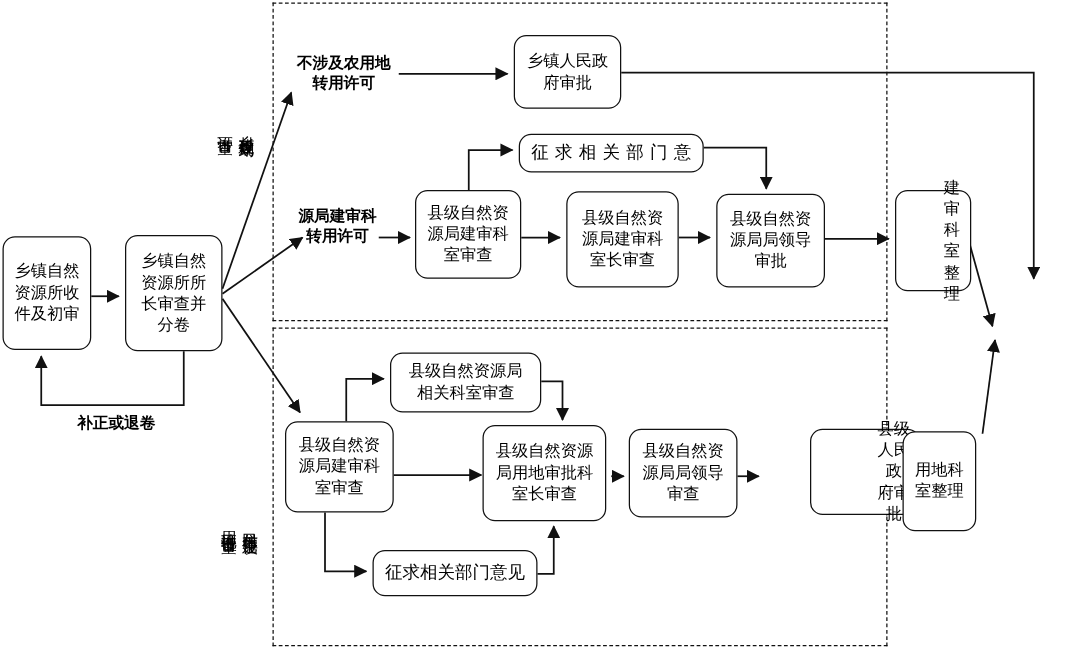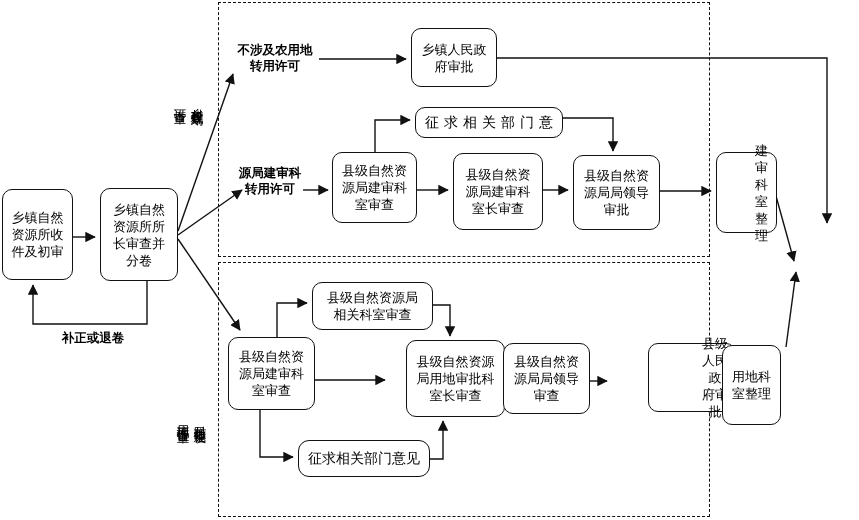--- a/index.html
+++ b/index.html
@@ -36,21 +36,21 @@
   }
   .vlabel {
     position: absolute;
     writing-mode: vertical-rl;
     text-align: center;
     white-space: pre-line;
     font-size: 12.5px; line-height: 17px;
     letter-spacing: 1px;
   }
   .spaced { letter-spacing: 5px; font-size: 14px; padding-left: 7px; }
-  .big { font-size: 14px; border-radius: 11px; }
+  .big { font-size: 14px; }
 </style>
 </head>
 <body>
 
 <div class="stage">
 
   <div class="dashed-zone" style="left:218px; top:2px;  width:492px; height:255px;"></div>
   <div class="dashed-zone" style="left:218px; top:262px; width:492px; height:255px;"></div>
 
   <svg class="wires" viewBox="0 0 859 520">
@@ -118,21 +118,21 @@
 源局局领导
 审批</div>
   <div class="node" style="left:716px; top:152px; width:61px;  height:81px;padding-left:32px;">建审科
 室整理</div>
 
   <div class="node" style="left:228px; top:337px; width:87px;  height:73px;">县级自然资
 源局建审科
 室审查</div>
   <div class="node" style="left:312px; top:282px; width:121px; height:48px;">县级自然资源局
 相关科室审查</div>
-  <div class="node" style="left:406px; top:340px; width:99px;  height:77px;">县级自然资源
+  <div class="node" style="left:386px; top:340px; width:99px;  height:77px;">县级自然资源
 局用地审批科
 室长审查</div>
   <div class="node" style="left:503px; top:343px; width:87px;  height:71px;">县级自然资
 源局局领导
 审查</div>
   <div class="node" style="left:648px; top:343px; width:88px;  height:69px;padding-left:48px;">县级人民政
 府审批</div>
   <div class="node" style="left:722px; top:345px; width:59px;  height:80px;">用地科
 室整理</div>
   <div class="node big" style="left:298px; top:440px; width:132px; height:37px;">征求相关部门意见</div>

